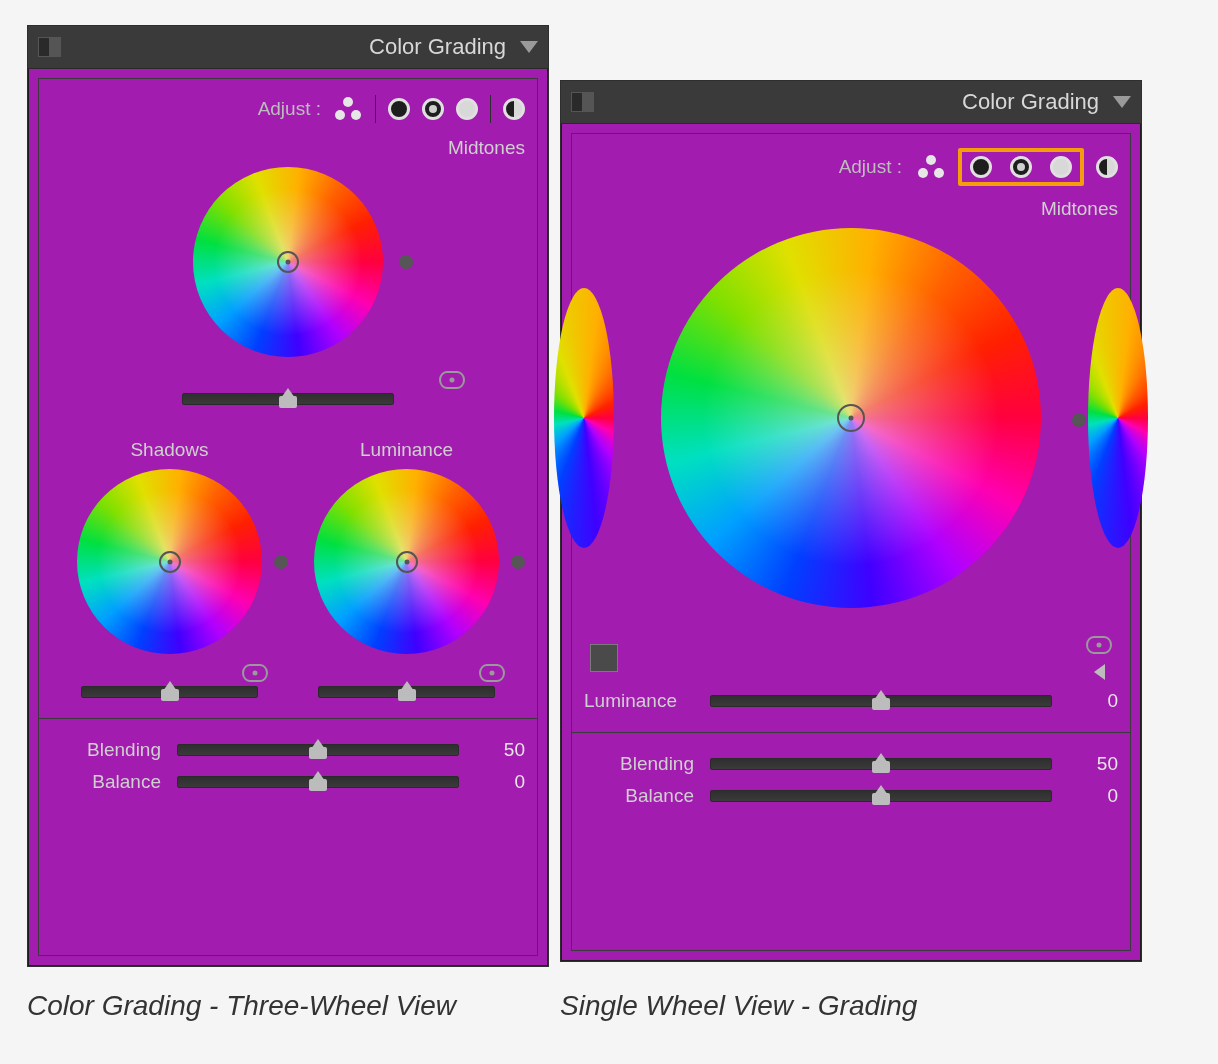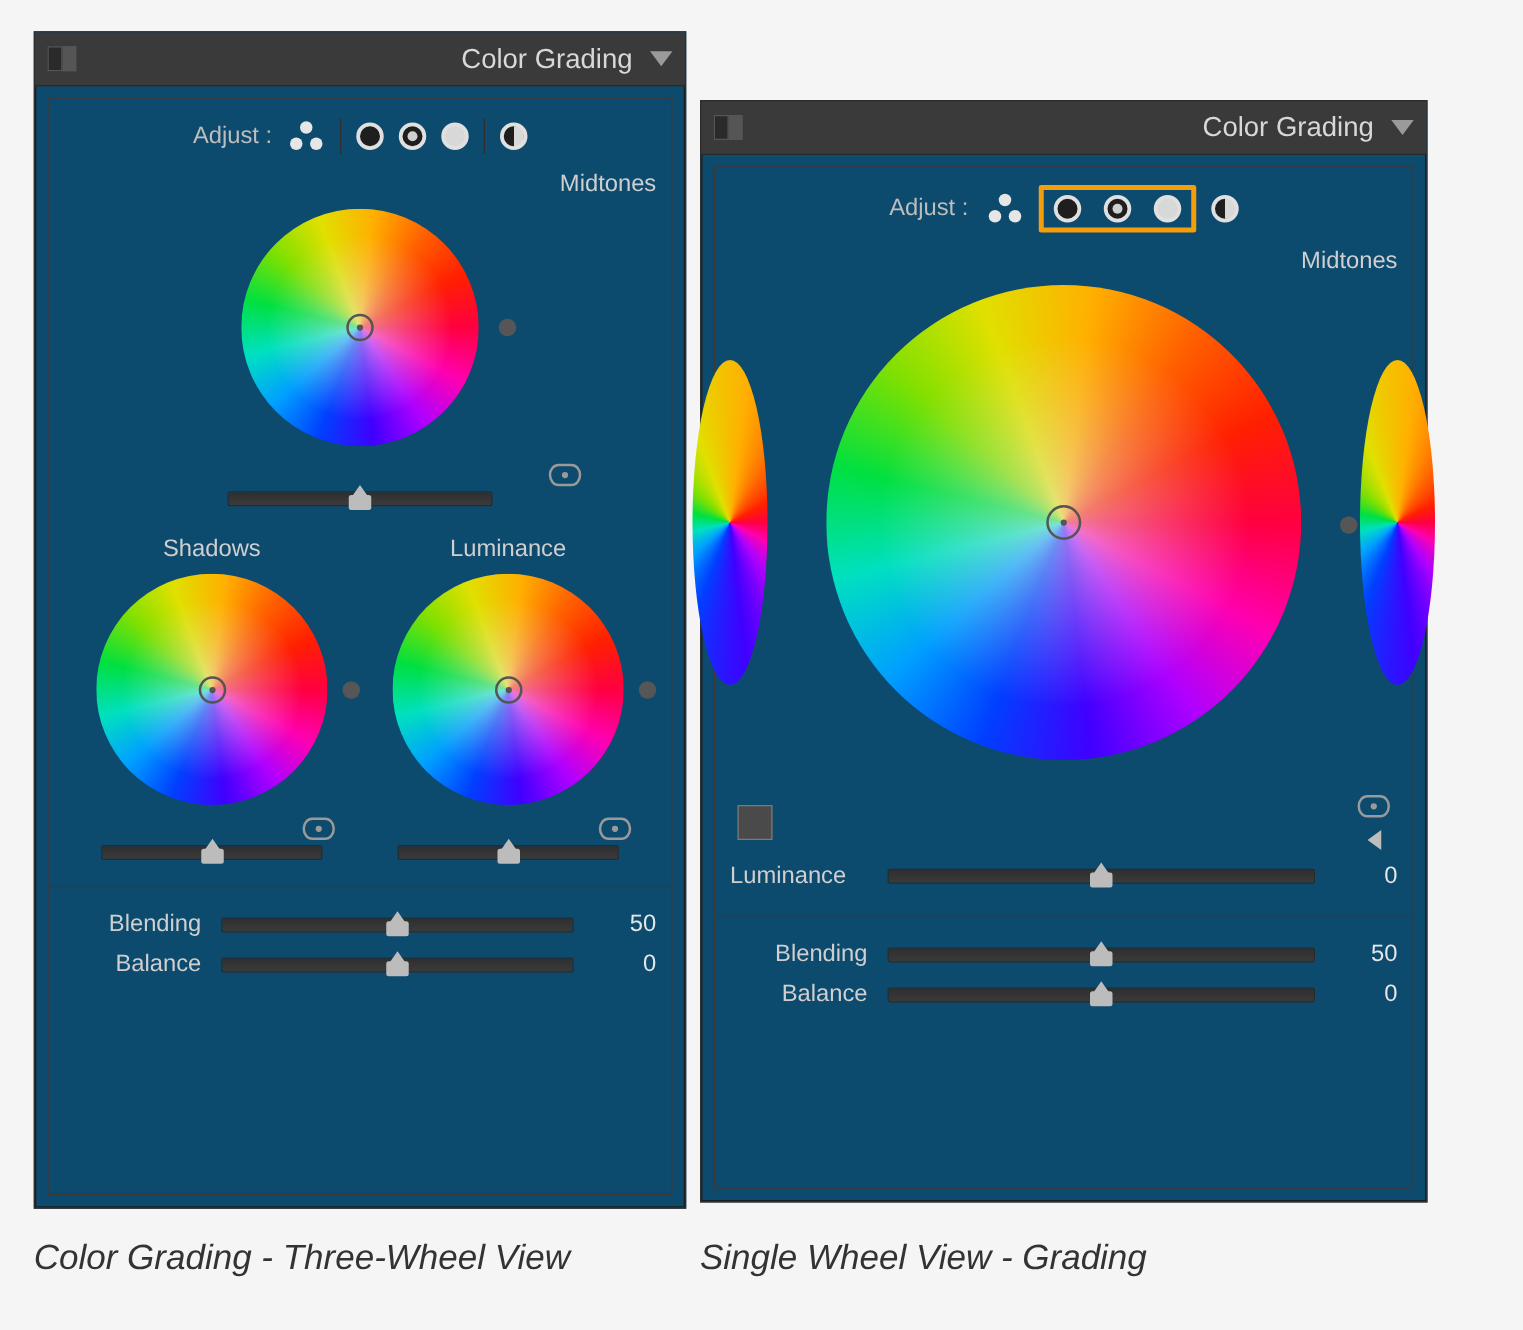--- a/index.html
+++ b/index.html
@@ -1,37 +1,37 @@
 <!DOCTYPE html>
 <html><head>
 <meta charset="utf-8">
 <style>
   html,body{margin:0;padding:0;background:#f5f5f5;font-family:"Helvetica Neue",Arial,sans-serif;}
   .canvas{width:1218px;height:1064px;position:relative;background:#f5f5f5;}
   .panel{
     position:absolute;
-    background:#0c4a6e;
+    background:#a21caf;
     border:1px solid #2e2e2e;
     box-shadow:0 0 0 1px #1d1d1d inset;
     color:#cfcfcf;
   }
   .panel-left{left:27px;top:25px;width:520px;height:940px;}
   .panel-right{left:560px;top:80px;width:580px;height:880px;}
   .titlebar{
     height:42px;background:#3a3a3a;display:flex;align-items:center;
     justify-content:space-between;padding:0 10px;border-bottom:1px solid #2a2a2a;
   }
   .title-left{display:flex;align-items:center;gap:0;}
   .tiny-sq{width:10px;height:18px;background:#2a2a2a;border:1px solid #555;}
   .tiny-sq + .tiny-sq{border-left:none;background:#555;}
   .panel-title{font-size:22px;color:#d8d8d8;font-weight:400;}
   .title-right{display:flex;align-items:center;gap:14px;}
   .tri-down{width:0;height:0;border-left:9px solid transparent;border-right:9px solid transparent;border-top:12px solid #9a9a9a;}
   .body{position:absolute;left:10px;right:10px;top:52px;bottom:10px;border:1px solid #3a3a3a;padding:10px 12px;box-sizing:border-box;}
-  .adjust-row{display:flex;align-items:center;justify-content:center;gap:12px;margin-top:6px;position:relative;}
+  .adjust-row{display:flex;align-items:center;justify-content:flex-end;gap:12px;margin-top:6px;position:relative;}
   .lbl{font-size:19px;color:#bdbdbd;}
   .sep{width:1px;height:28px;background:#2e2e2e;}
   .icon-3w{position:relative;width:30px;height:24px;}
   .dot{position:absolute;width:10px;height:10px;border-radius:50%;background:#e6e6e6;}
   .icon-3w .d1{left:10px;top:0;}
   .icon-3w .d2{left:2px;top:13px;}
   .icon-3w .d3{left:18px;top:13px;}
   .ring{width:22px;height:22px;border-radius:50%;border:3px solid #e0e0e0;box-sizing:border-box;}
   .ring.dark{background:#1e1e1e;}
   .ring.mid{background:#1e1e1e;position:relative;}
@@ -52,21 +52,21 @@
   .wheel .center::after{content:"";position:absolute;left:50%;top:50%;width:5px;height:5px;background:#555;border-radius:50%;transform:translate(-50%,-50%);}
   .side-dot{width:14px;height:14px;border-radius:50%;background:#565656;position:absolute;}
   .eye{width:22px;height:14px;border:2px solid #9a9a9a;border-radius:60% / 100%;position:relative;}
   .eye::after{content:"";position:absolute;left:50%;top:50%;width:5px;height:5px;background:#9a9a9a;border-radius:50%;transform:translate(-50%,-50%);}
   .slider{position:relative;height:10px;border-radius:2px;
     background:linear-gradient(#2f2f2f,#3a3a3a);border:1px solid #2a2a2a;}
   .slider .tick{position:absolute;left:50%;top:-3px;width:1px;height:16px;background:#2a2a2a;}
   .knob{position:absolute;top:-6px;width:18px;height:20px;transform:translateX(-50%);}
   .knob::before{content:"";position:absolute;left:0;top:8px;width:18px;height:12px;background:#bcbcbc;border-radius:2px;}
   .knob::after{content:"";position:absolute;left:2px;top:0;width:0;height:0;border-left:7px solid transparent;border-right:7px solid transparent;border-bottom:10px solid #bcbcbc;}
-  .two-col{display:flex;margin-top:18px;}
+  .two-col{display:flex;margin-top:28px;}
   .col{flex:1;display:flex;flex-direction:column;align-items:center;}
   .row{display:flex;align-items:center;gap:16px;margin:10px 0;}
   .row .lbl2{width:110px;text-align:right;font-size:19px;color:#cfcfcf;}
   .row .slider{flex:1;}
   .row .val{width:50px;text-align:right;font-size:19px;color:#e6e6e6;}
   .hr{height:1px;background:#3a3a3a;margin:20px -12px;}
   .caption{position:absolute;font-style:italic;font-size:28px;color:#333;}
   .swatch{width:26px;height:26px;border:1px solid #7a7a7a;background:#4a4a4a;}
   .tri-left{width:0;height:0;border-top:8px solid transparent;border-bottom:8px solid transparent;border-right:11px solid #bdbdbd;}
   .peek{position:absolute;width:40px;border-radius:50%;

